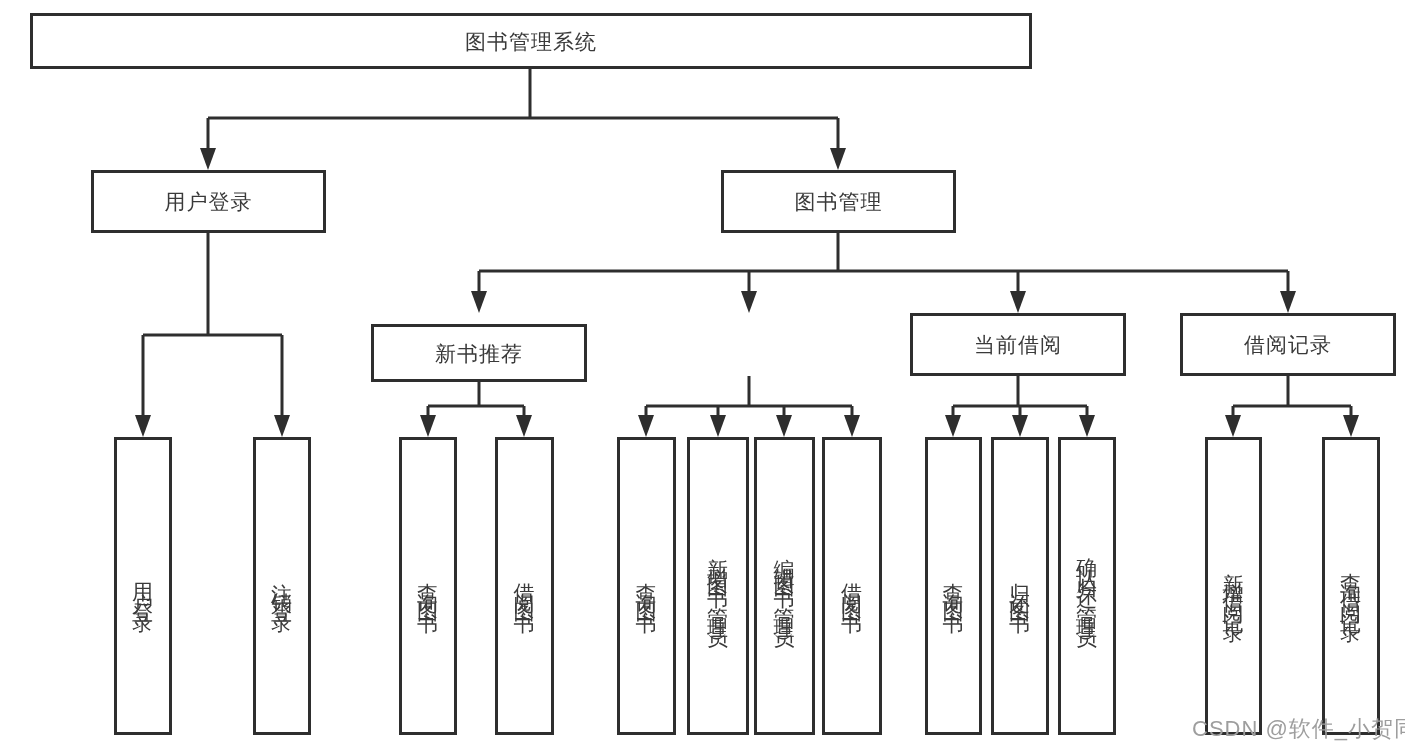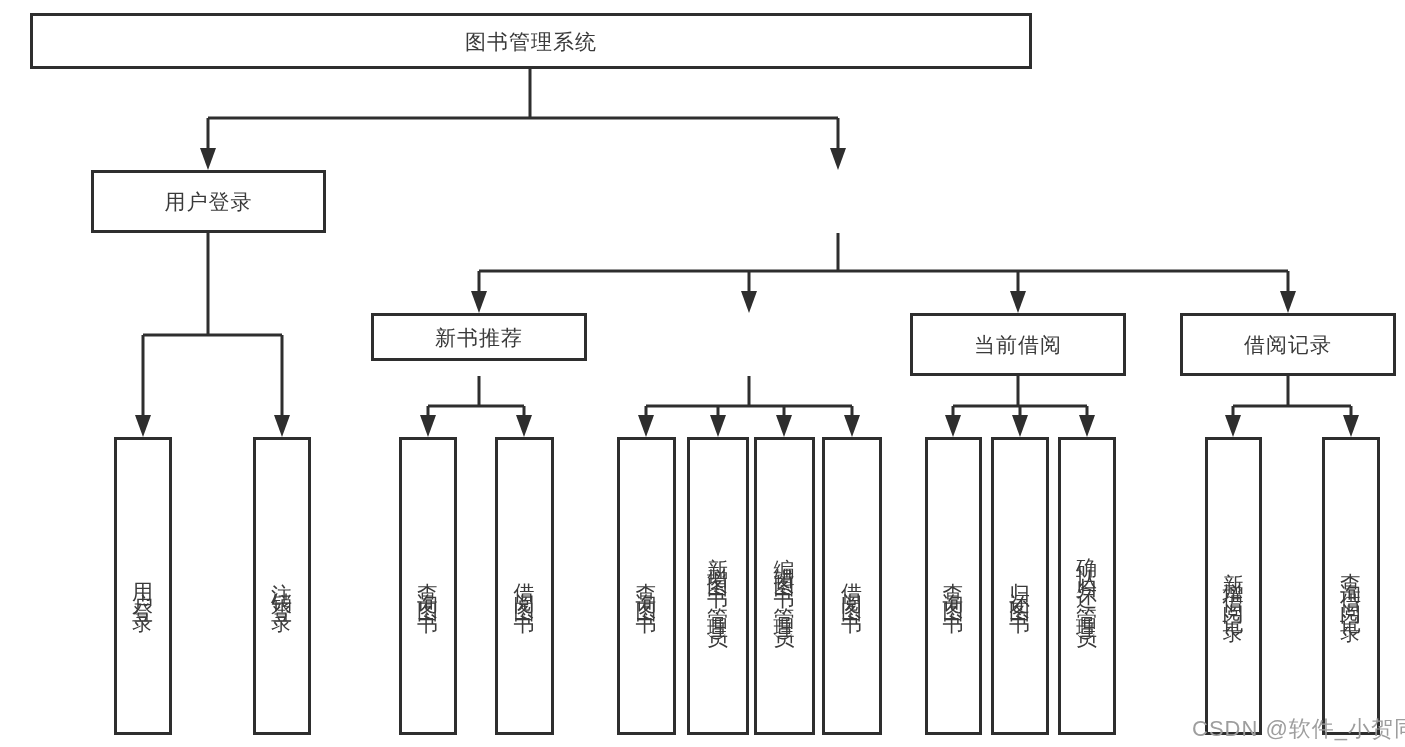--- a/index.html
+++ b/index.html
@@ -79,22 +79,25 @@
     <polygon class="arrow" points="1334,415 1350,415 1342,437"></polygon>
   </svg>
 
   <div class="node" style="left:21px;top:13px;width:1002px;height:56px">
     <span>图书管理系统</span>
   </div>
 
   <div class="node" style="left:82px;top:170px;width:235px;height:63px">
     <span>用户登录</span>
   </div>
+  <div class="node" style="left:712px;top:170px;width:235px;height:63px">
+    <span>图书管理</span>
+  </div>
 
-  <div class="node" style="left:362px;top:313px;width:216px;height:48px">
+  <div class="node" style="left:362px;top:324px;width:216px;height:58px">
     <span>新书推荐</span>
   </div>
   <div class="node" style="left:901px;top:313px;width:216px;height:63px">
     <span>当前借阅</span>
   </div>
   <div class="node" style="left:1171px;top:313px;width:216px;height:63px">
     <span>借阅记录</span>
   </div>
 
   <div class="node leaf" style="left:105px;top:437px;width:58px;height:298px">

